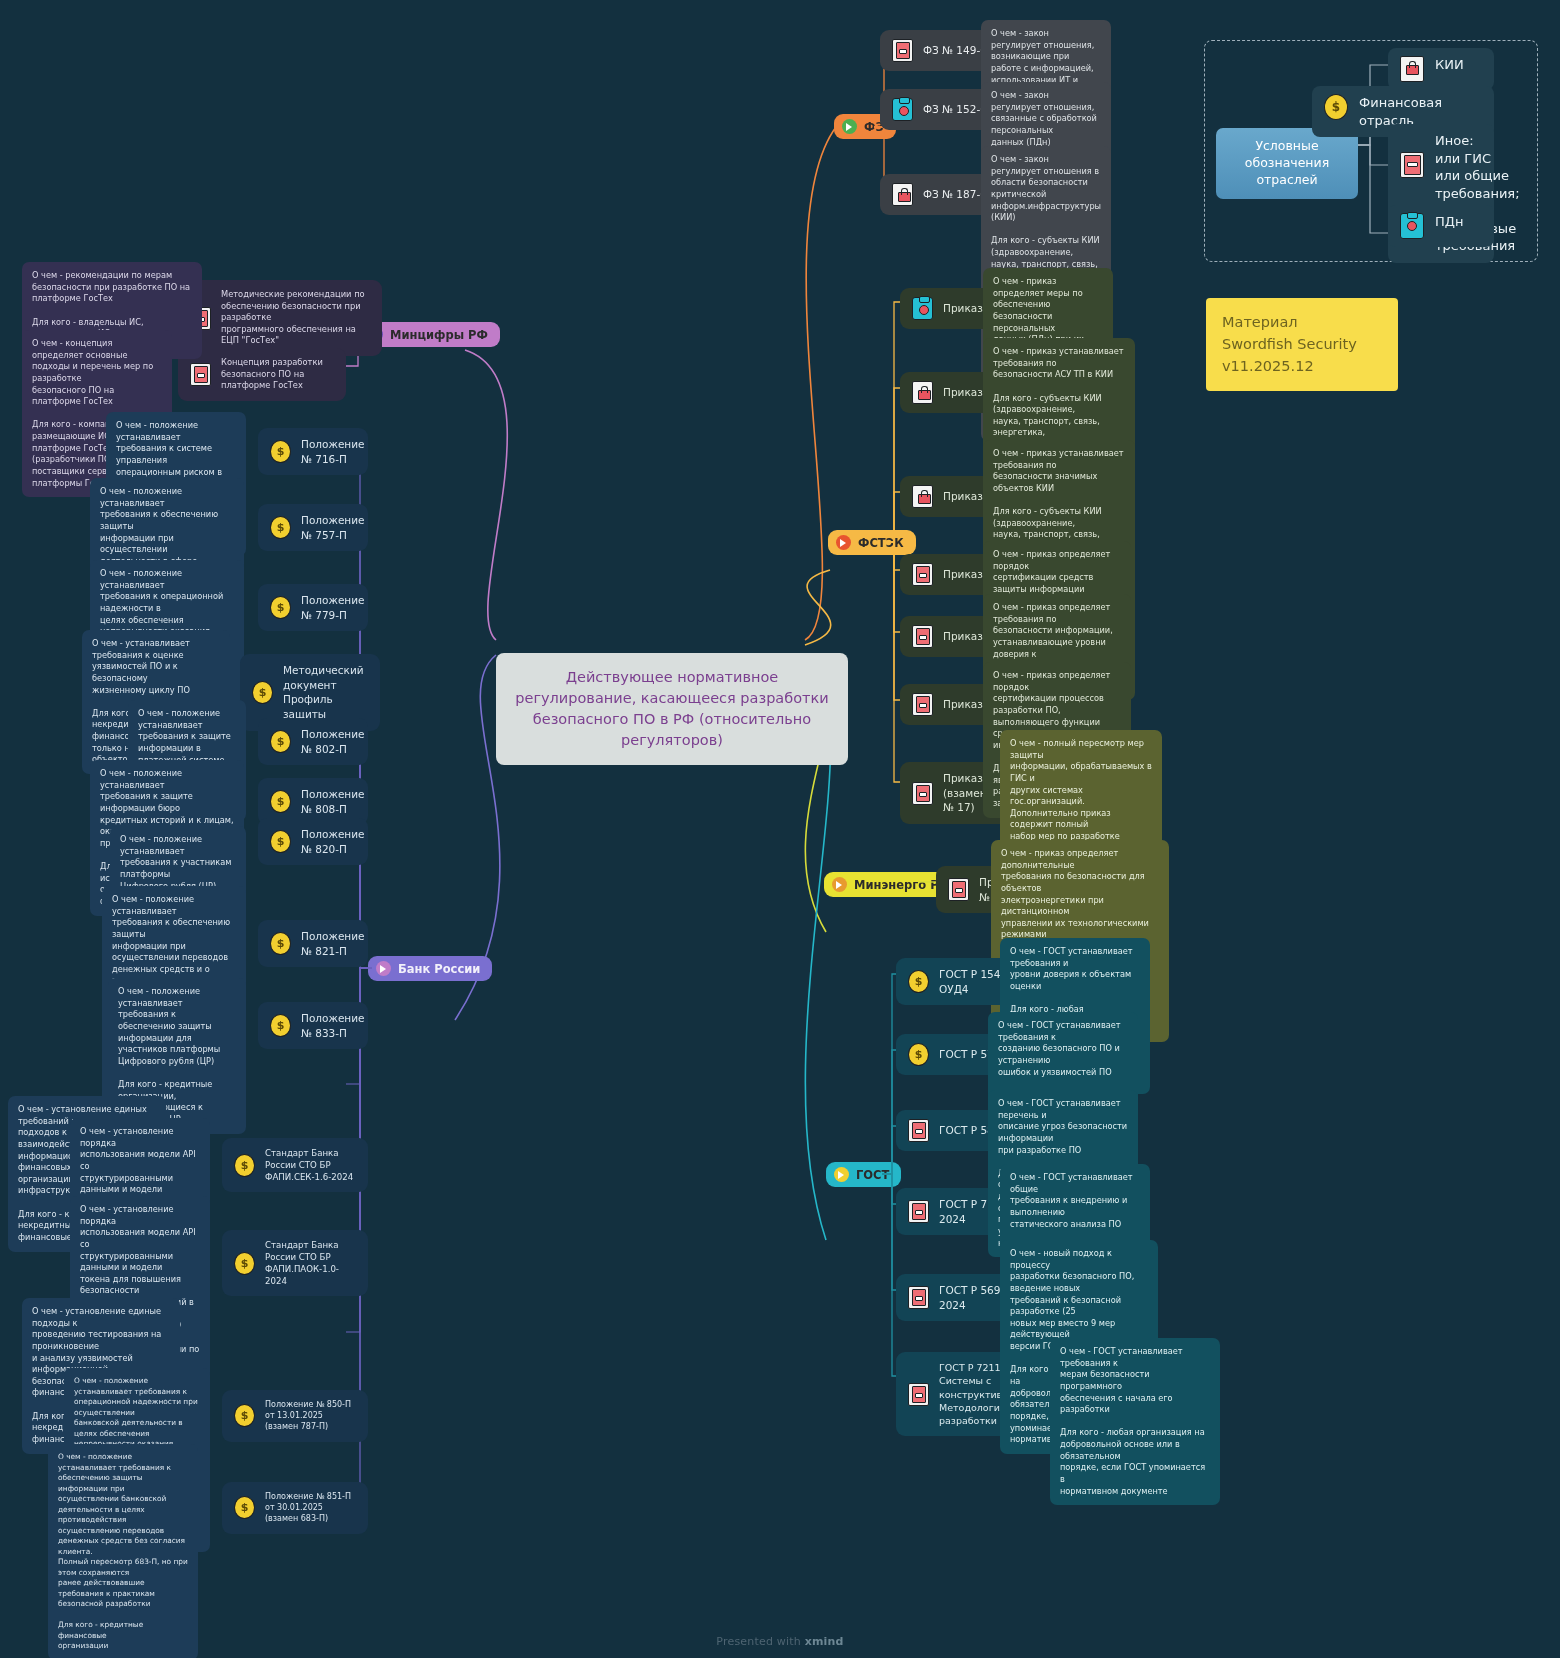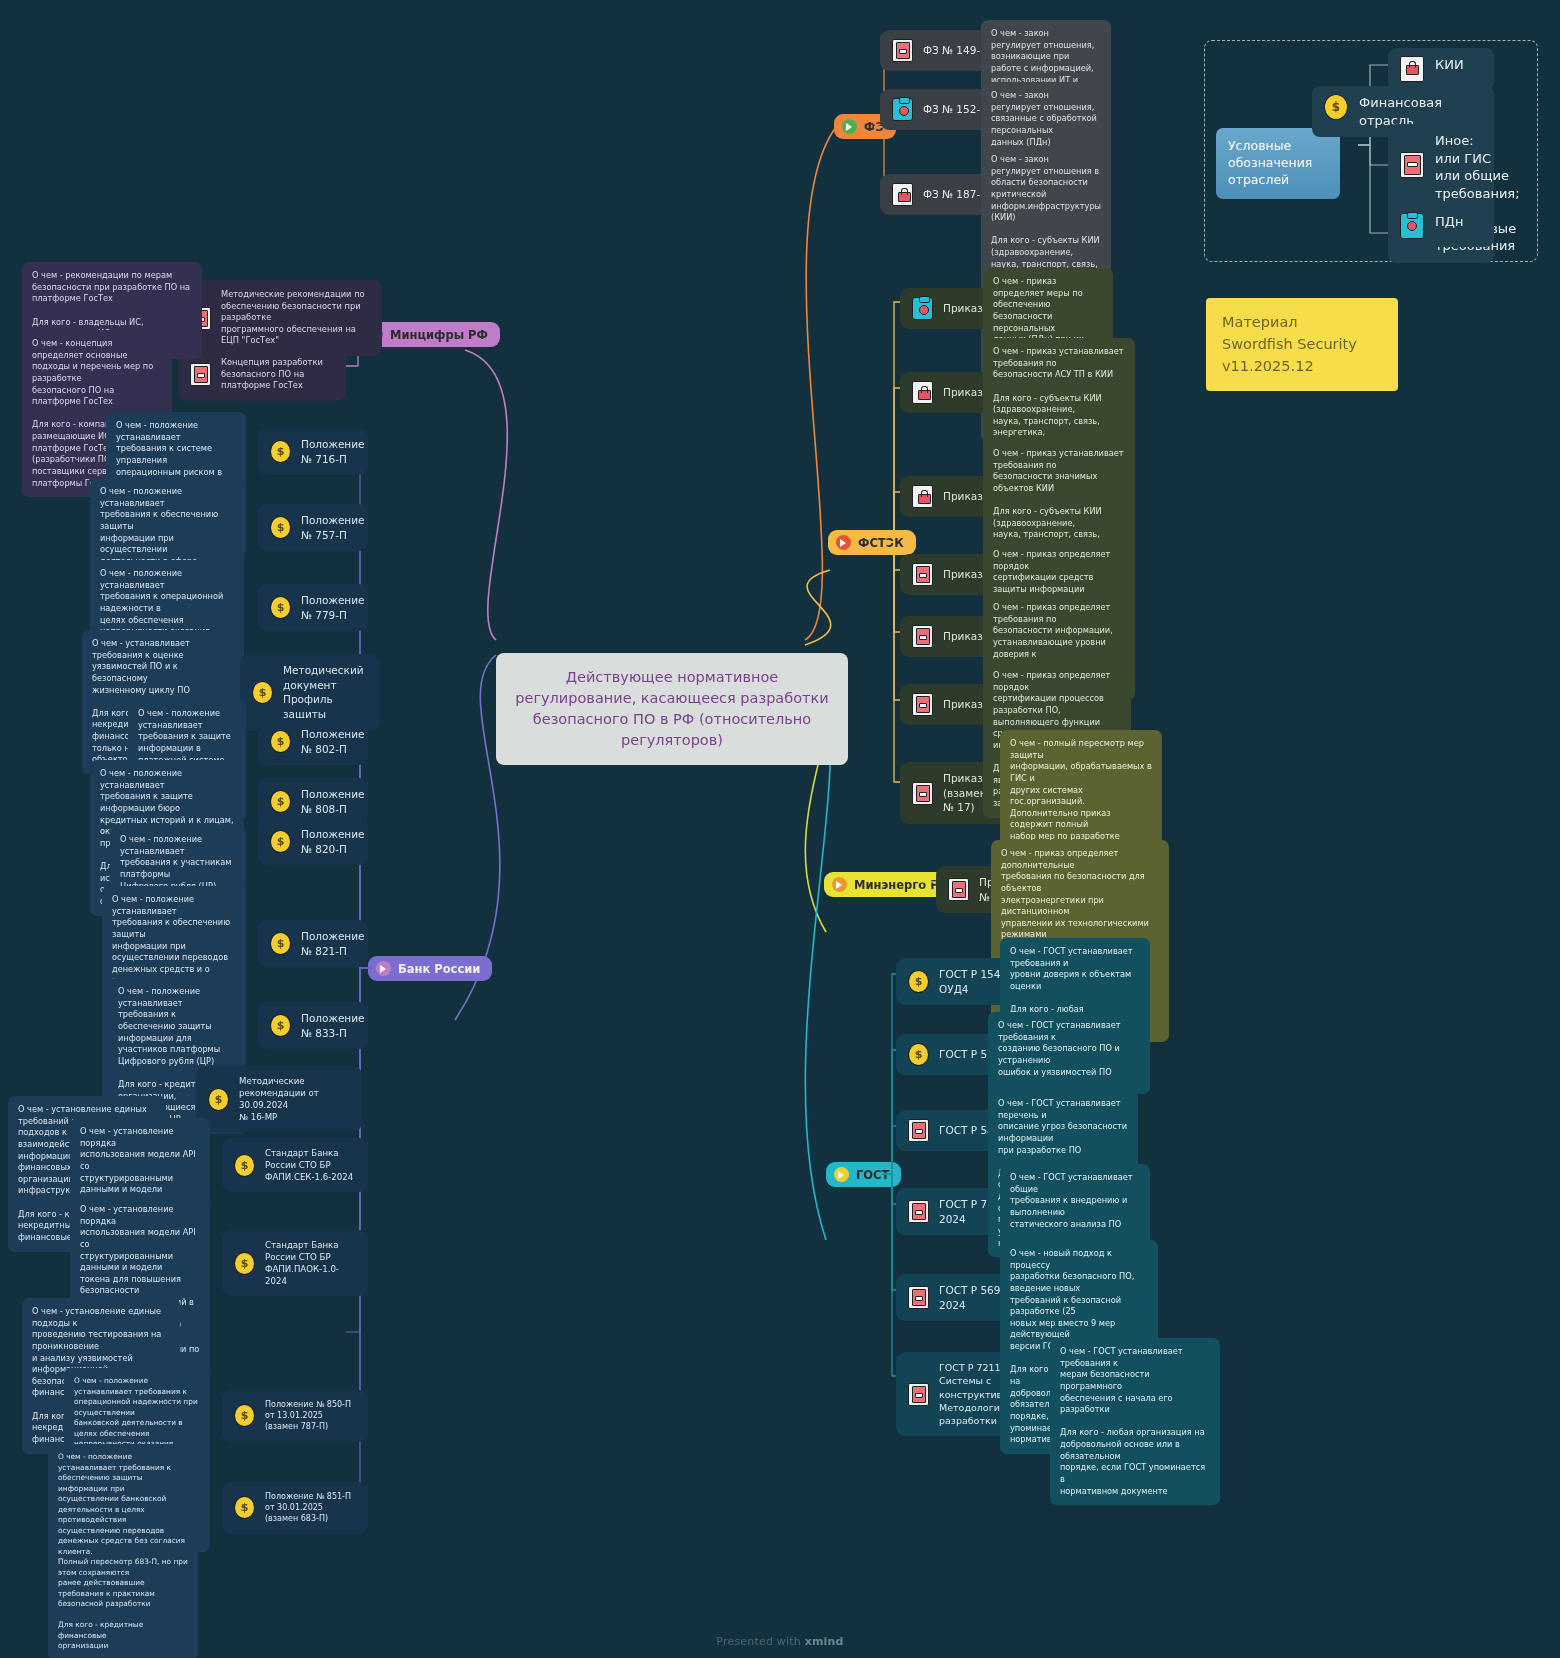--- a/index.html
+++ b/index.html
@@ -141,21 +141,21 @@
 
   <div class="node central" style="left:496px;top:653px;width:352px;">Действующее нормативное регулирование,
 касающееся разработки безопасного ПО в РФ
 (относительно регуляторов)</div>
 
   <div class="node sticker" style="left:1206px;top:298px;width:192px;">Материал
 Swordfish Security
 v11.2025.12</div>
 
   <div class="legend-wrap" style="left:1204px;top:40px;width:332px;height:220px;"></div>
-  <div class="node legend-title" style="left:1216px;top:128px;width:124px;">Условные обозначения
+  <div class="node legend-title" style="left:1216px;top:128px;width:142px;text-align:center;">Условные обозначения
 отраслей</div>
   <svg style="position:absolute;left:1358px;top:45px;width:60px;height:210px;">
     <path d="M0,100 H12 V20 H30" stroke="#9fb0bb" stroke-width="1.2" fill="none"></path>
     <path d="M0,100 H12 V60 H30" stroke="#9fb0bb" stroke-width="1.2" fill="none"></path>
     <path d="M0,100 H12 V120 H30" stroke="#9fb0bb" stroke-width="1.2" fill="none"></path>
     <path d="M0,100 H12 V188 H30" stroke="#9fb0bb" stroke-width="1.2" fill="none"></path>
   </svg>
 
   <div class="node legend-item" style="left:1388px;top:48px;width:106px;">
     <span class="gi ico-lockdoc"></span>
@@ -598,25 +598,20 @@
     <span class="label">Положение № 833-П</span>
   </div>
   <div class="node desc box-navyd" style="left:108px;top:978px;width:138px;">О чем - положение устанавливает
 требования к обеспечению защиты
 информации для участников платформы
 Цифрового рубля (ЦР)
 
 Для кого - кредитные организации,
 подключающиеся к платформе ЦР</div>
 
-  <div class="node doc box-navy" style="left:196px;top:1066px;width:166px;">
-    <span class="gi sm ico-coin"></span>
-    <span class="label" style="font-size:8.6px;">Методические рекомендации от 30.09.2024
-№ 16-МР</span>
-  </div>
   <div class="node desc box-navyd" style="left:8px;top:1048px;width:158px;margin-top:48px;">О чем - установление единых требований и
 подходов к организации взаимодействия
 информационных систем финансовых
 организаций с инфраструктурой Госуслугами
 
 Для кого - кредитные и некредитные
 финансовые организации</div>
 
   <div class="node doc box-navy" style="left:222px;top:1138px;width:146px;">
     <span class="gi sm ico-coin"></span>

